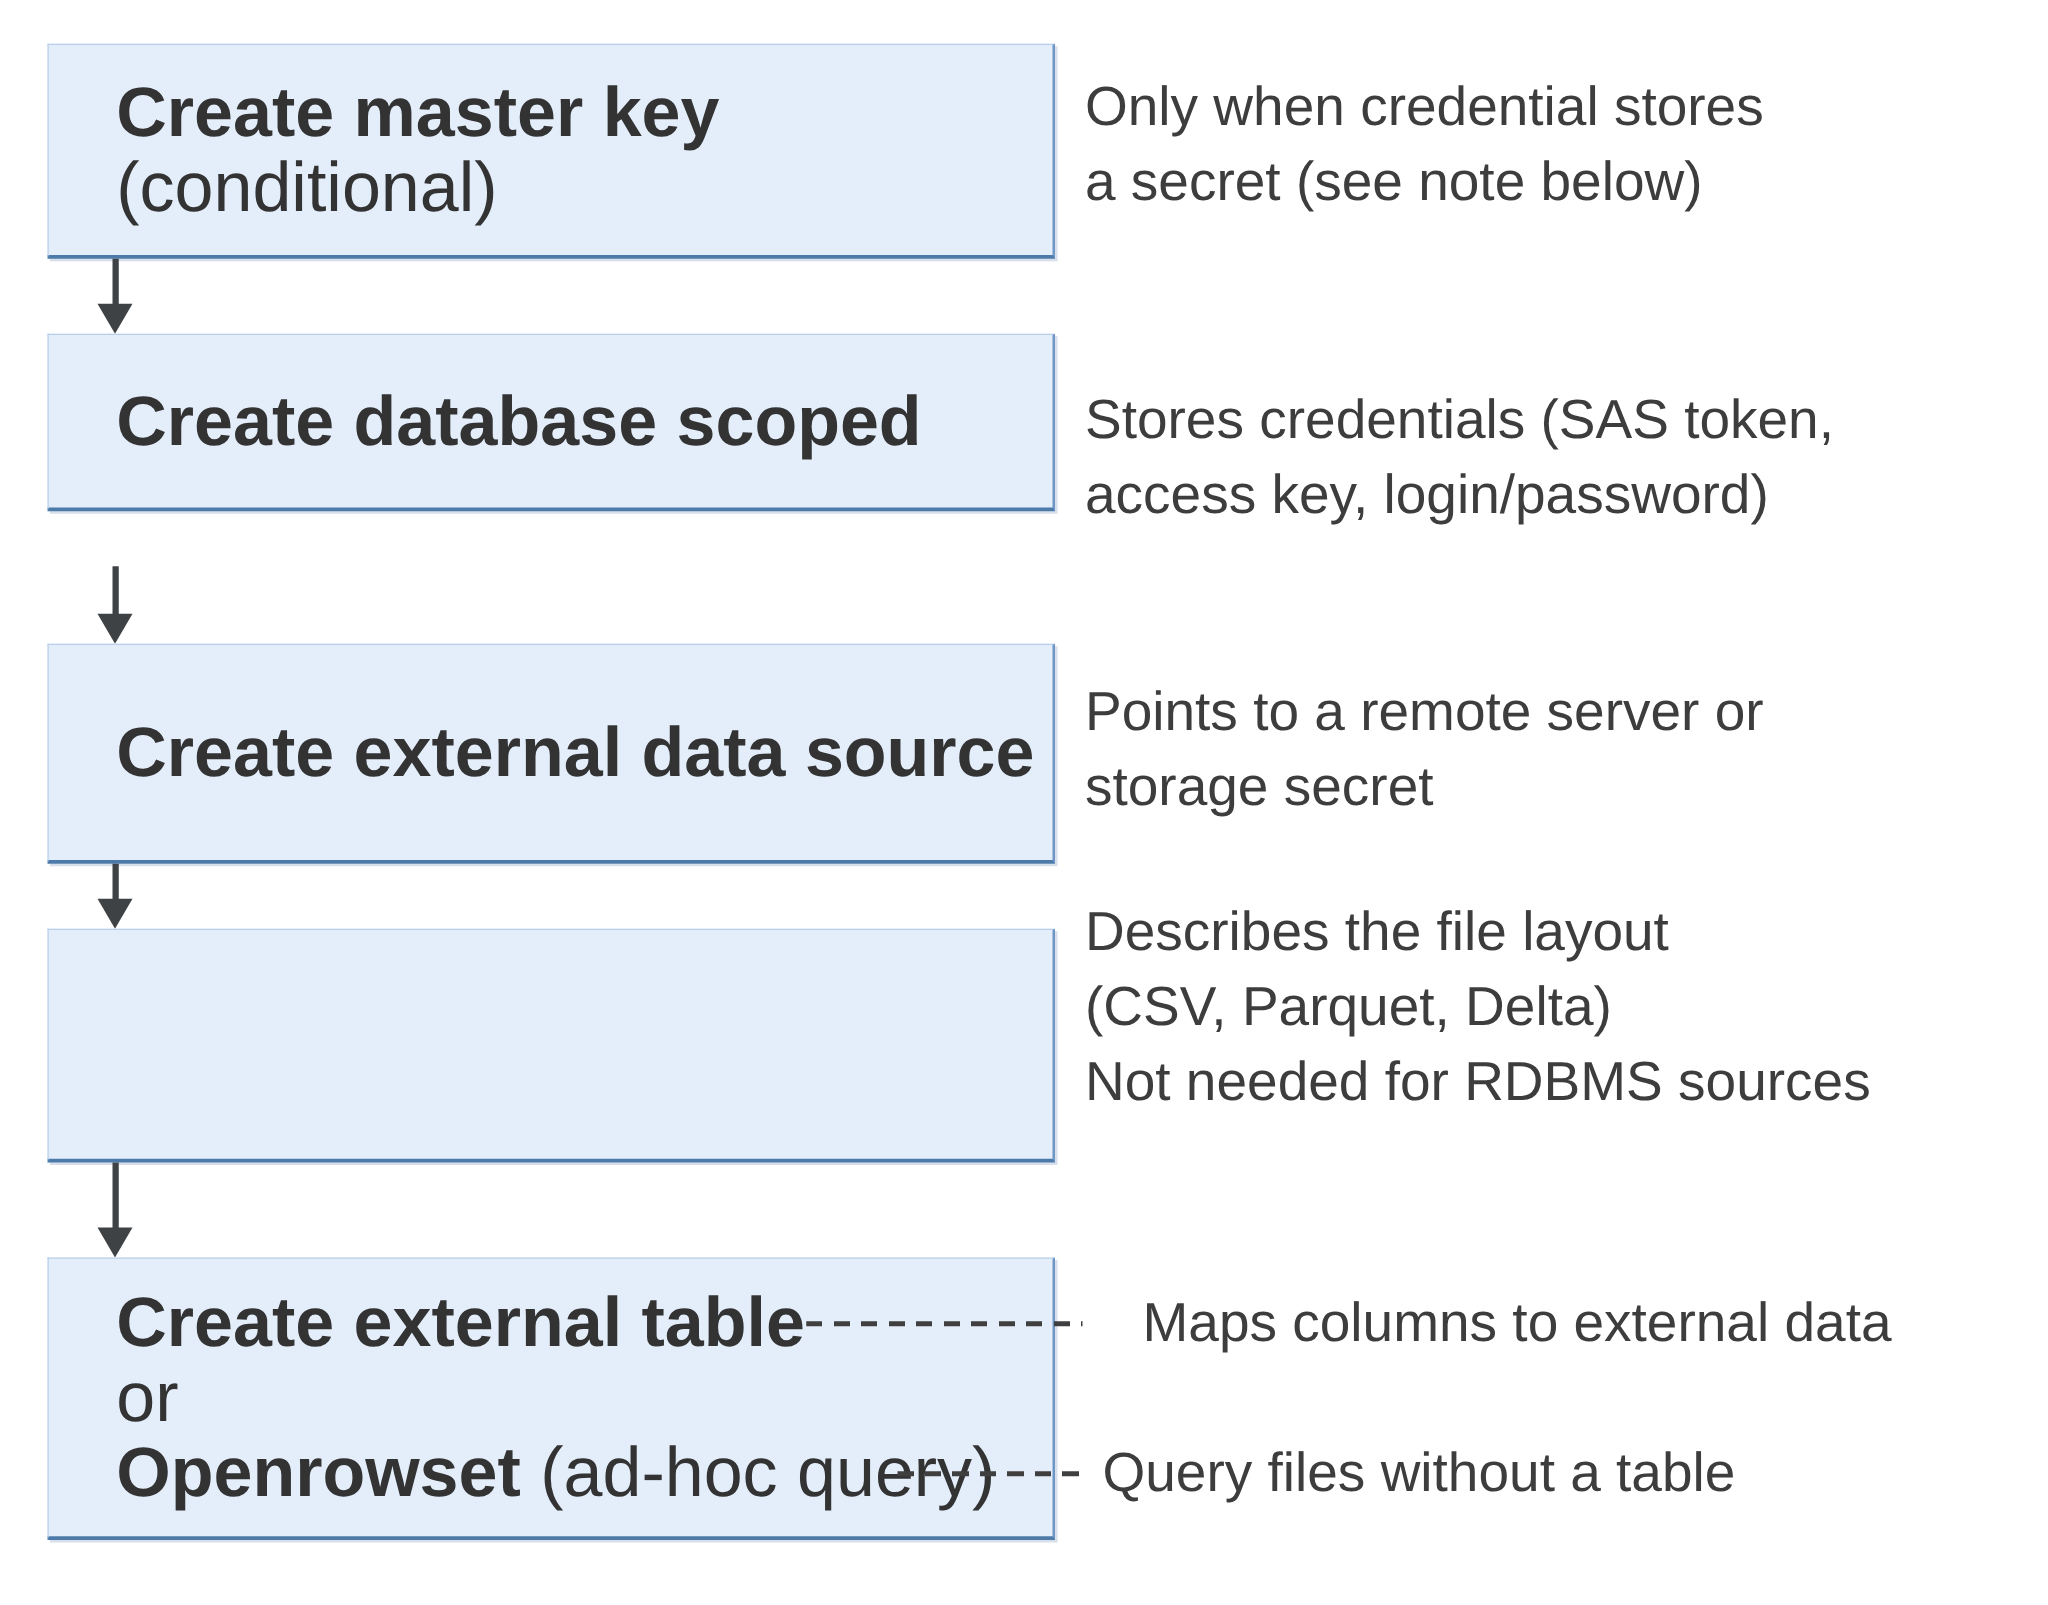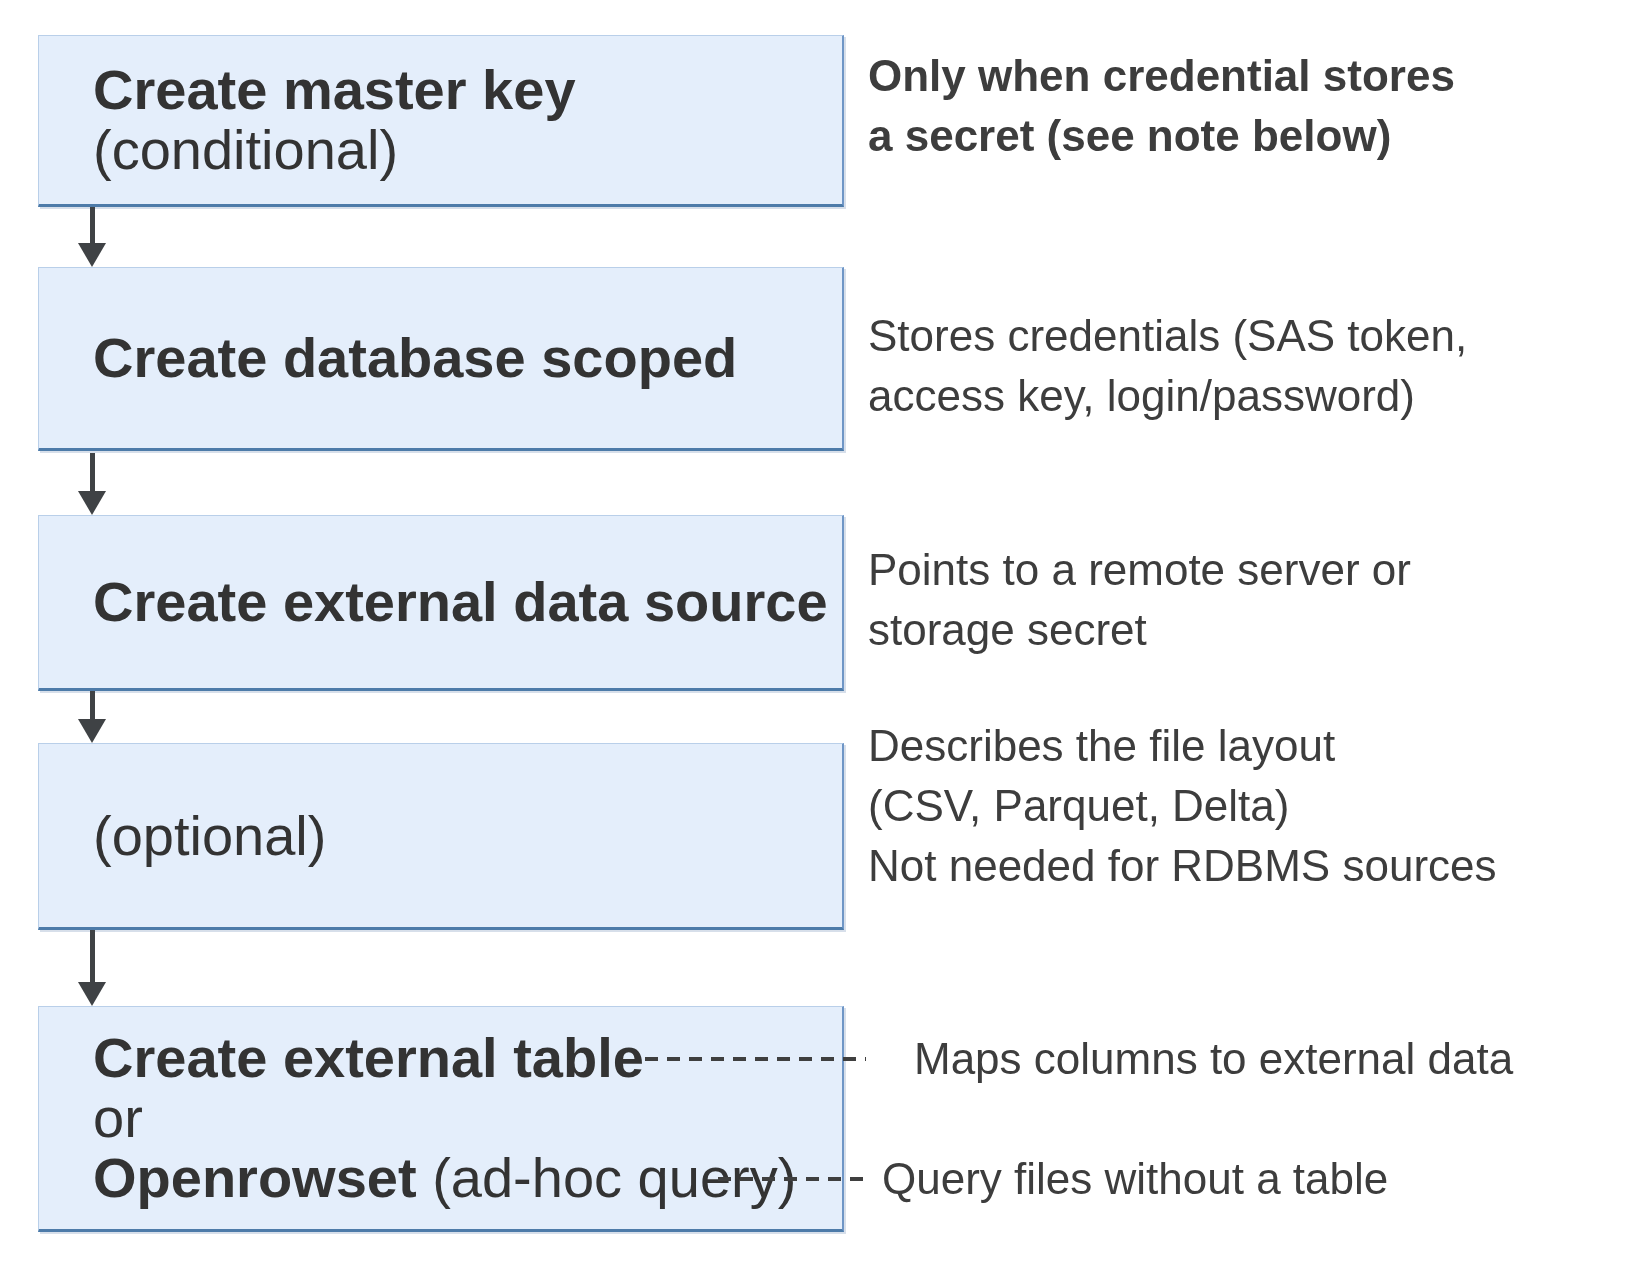--- a/index.html
+++ b/index.html
@@ -15,21 +15,21 @@
     box-sizing:border-box;
     background:var(--box-fill,#e4eefb);
     border:1px solid var(--box-border-light,#b9cfe9);
     border-right:2px solid var(--box-border-right,#6f96c6);
     border-bottom:3px solid var(--box-border-bottom,#4d7ba9);
     box-shadow:2px 2px 0 rgba(110,140,180,.28);
     display:flex;flex-direction:column;justify-content:center;
     padding-left:54px;
   }
   .b1{top:35px;height:172px;}
-  .b2{top:267px;height:184px;}
+  .b2{top:267px;height:142px;}
   .b3{top:515px;height:176px;}
   .b4{top:743px;height:187px;}
   .b5{top:1006px;height:226px;}
   .line{font-size:56px;line-height:60px;color:var(--title-text,#333333);white-space:nowrap;}
   .bold{font-weight:700;}
   .arrow{position:absolute;left:78px;width:29px;}
   .a1{top:207px;height:60px;}
   .a2{top:453px;height:62px;}
   .a3{top:691px;height:52px;}
   .a4{top:930px;height:76px;}
@@ -40,21 +40,21 @@
   .arrow::after{
     content:"";position:absolute;left:0;bottom:0;width:0;height:0;
     border-left:14px solid transparent;border-right:14px solid transparent;
     border-top:24px solid var(--arrow,#3f4245);
   }
   .note{
     position:absolute;left:868px;
     font-size:44px;line-height:60px;
     color:var(--note-text,#3d3d3d);white-space:nowrap;
   }
-  .n1{top:46px;font-weight:bold;}
+  .n1{top:56px;}
   .n2{top:306px;}
   .n3{top:540px;}
   .n4{top:716px;}
   .n5a{top:1029px;left:882px;margin-left:32px;}
   .n5b{top:1149px;left:882px;}
   .dash{
     position:absolute;height:4px;
     background-image:repeating-linear-gradient(to right,var(--dash,#3f3f3f) 0 13px,transparent 13px 22px);
   }
   .d1{left:645px;top:1057px;width:221px;}
@@ -75,21 +75,20 @@
     <div class="line bold">Create database scoped</div>
   </div>
   <div class="arrow a2"></div>
 
   <div class="box b3">
     <div class="line bold">Create external data source</div>
   </div>
   <div class="arrow a3"></div>
 
   <div class="box b4">
-    <div class="line">(optional)</div>
   </div>
   <div class="arrow a4"></div>
 
   <div class="box b5">
     <div class="line bold">Create external table</div>
     <div class="line">or</div>
     <div class="line"><span class="bold">Openrowset</span><span> (ad-hoc query)</span></div>
   </div>
 
   <div class="dash d1"></div>

